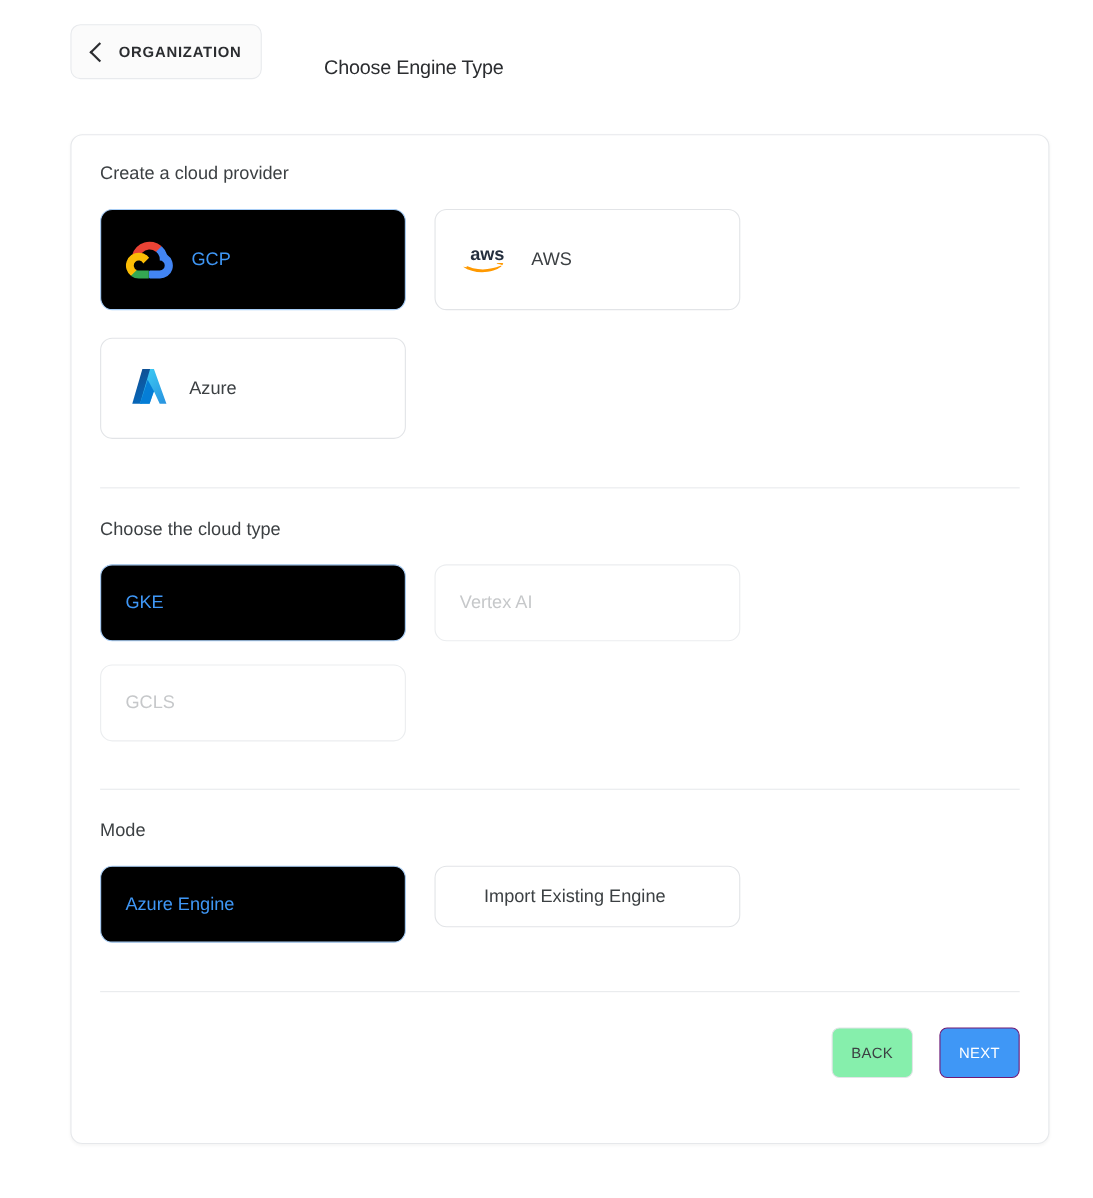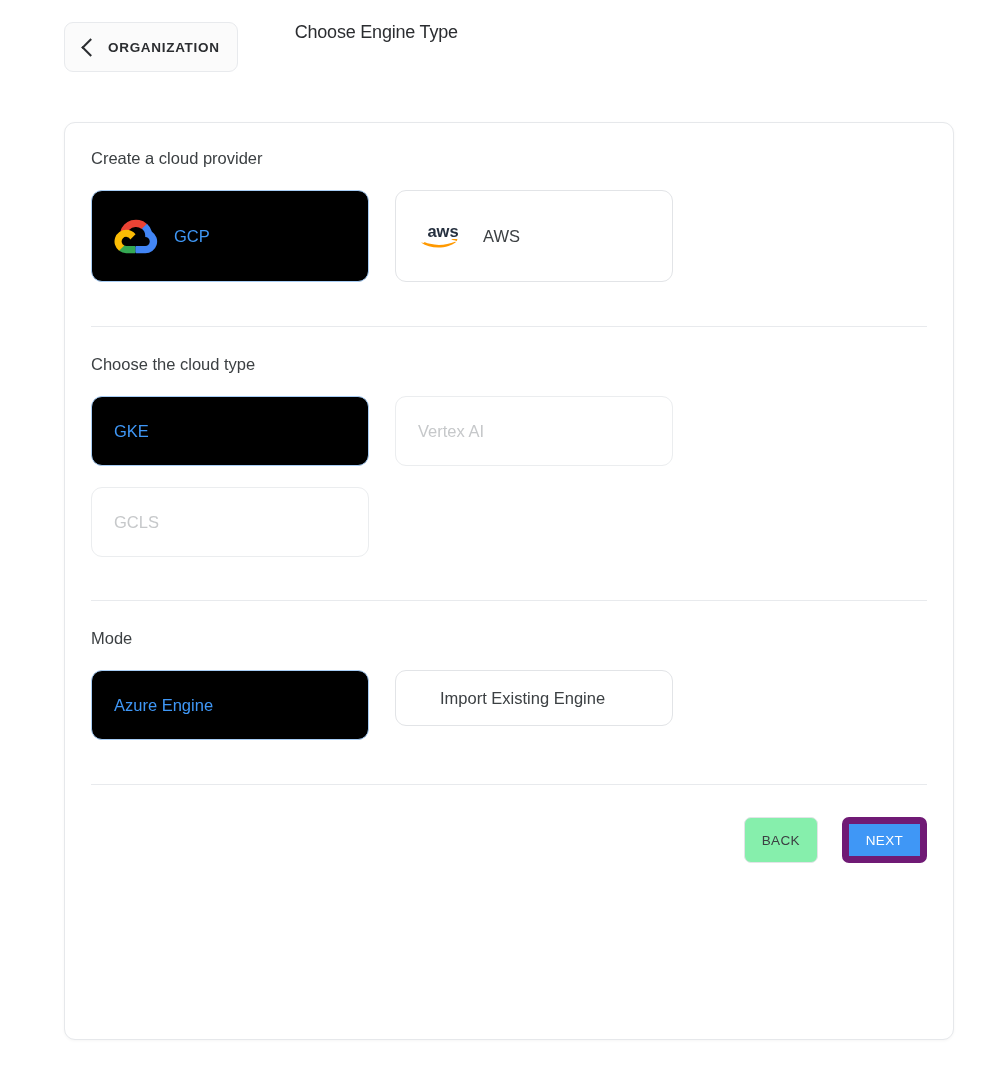--- a/index.html
+++ b/index.html
@@ -14,21 +14,21 @@
     color: #3c4043;
     overflow: hidden;
   }
 
   
   .header {
     position: absolute;
     top: 22px;
     left: 64px;
     display: flex;
-    align-items: flex-start;
+    align-items: flex-end;
   }
   .back-btn {
     display: flex;
     align-items: center;
     gap: 11px;
     height: 50px;
     box-sizing: border-box;
     padding: 0 17px 0 16px;
     background: #fbfbfb;
     border: 1px solid #e8eaed;
@@ -148,21 +148,21 @@
     justify-content: center;
     cursor: pointer;
   }
   .btn-secondary {
     background: #86efac;
     border: 1px solid #e2e4e7;
     color: #3c4043;
   }
   .btn-primary {
     background: #3f97f6;
-    border: 7px solid #701a75;
+    border: 1px solid #701a75;
     color: #ffffff;
   }
 </style>
 </head>
 <body>
 
 <div class="header">
   <div class="back-btn">
     <span class="chev"></span>
     <span class="back-label">ORGANIZATION</span>
@@ -194,20 +194,43 @@
           <svg width="50" height="32" viewBox="0 0 100 62" xmlns="http://www.w3.org/2000/svg">
             <text x="50" y="32" font-family="'Liberation Sans', sans-serif" font-size="33" font-weight="bold" fill="#252f3e" text-anchor="middle">aws</text>
             <path d="M6 44c14 10 36 13 55 7 5-1.5 10-4 14-6.8 1.2-.9.2-2.3-1-1.8-15 6.2-33 8.4-50 4.3-3.4-.8-6.8-2-10-3.4-1.4-.6-2.3 1-1 1.7z" fill="#f90" fill-rule="evenodd"></path>
             <path d="M79 38c-1.2-1.6-8-0.8-11-0.4-.9.1-1 .8-.2 1.4 5.4-.4 9 1.5 8 2 .6 1.6 2.3-1 3.2-3z" fill="#f90" fill-rule="evenodd"></path>
           </svg>
         </span>
         <span class="cardtext">AWS</span>
       </div>
     </div>
 
+    <div class="cards" style="margin-top:25px;">
+
+      <div class="card">
+        <span class="logo" style="width:44px;height:42px;margin-right:14px;">
+          <svg width="44" height="42" viewBox="0 0 96 96" xmlns="http://www.w3.org/2000/svg">
+            <defs>
+              <linearGradient id="az1" x1="0" y1="0" x2="0.4" y2="1">
+                <stop offset="0" stop-color="#114a8b"></stop>
+                  <stop offset="1" stop-color="#0669bc"></stop>
+              </linearGradient>
+              <linearGradient id="az2" x1="0.2" y1="0" x2="1" y2="1">
+                <stop offset="0" stop-color="#3ccbf4"></stop>
+                  <stop offset="1" stop-color="#2892df"></stop>
+              </linearGradient>
+            </defs>
+            <path d="M33 8h24L32 80 12 80z" fill="url(#az1)"></path>
+            <path d="M57 8h-8L28 80h20l9-26 12 26h14z" fill="url(#az2)"></path>
+            <path d="M44 30 28 80h20l9-26z" fill="#0078d4" opacity="0.9"></path>
+          </svg>
+        </span>
+        <span class="cardtext">Azure</span>
+      </div>
+    </div>
   </div>
 
   <div class="divider" style="margin-top:44px;"></div>
 
   <div class="section" style="padding-top:28px;">
     <div class="section-label">Choose the cloud type</div>
 
     <div class="cards" style="margin-top:22px;">
       <div class="card selected" style="height:70px;">
         <span class="cardtext">GKE</span>

